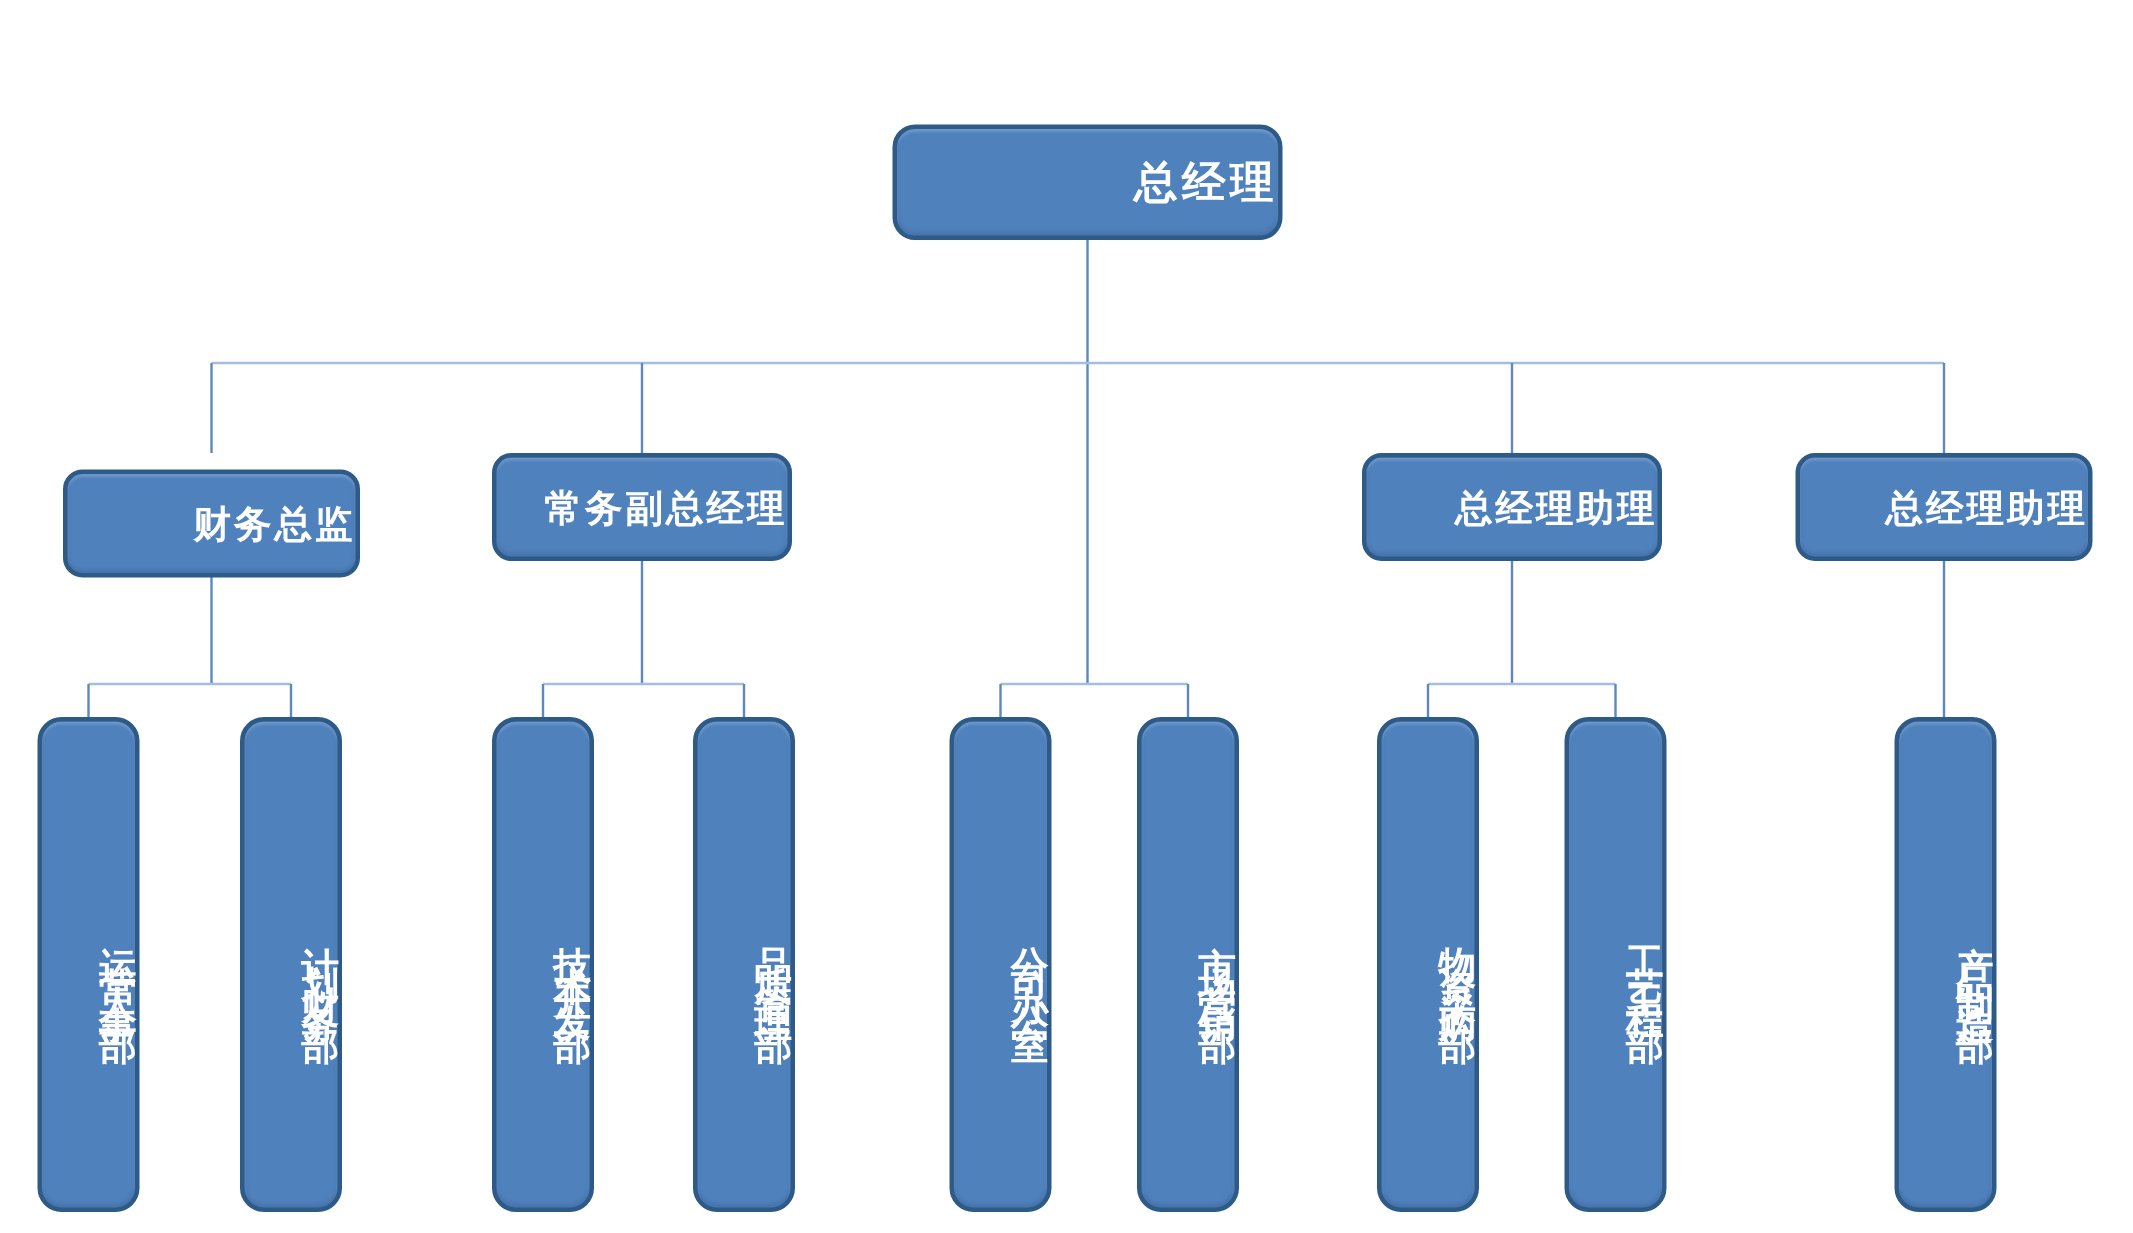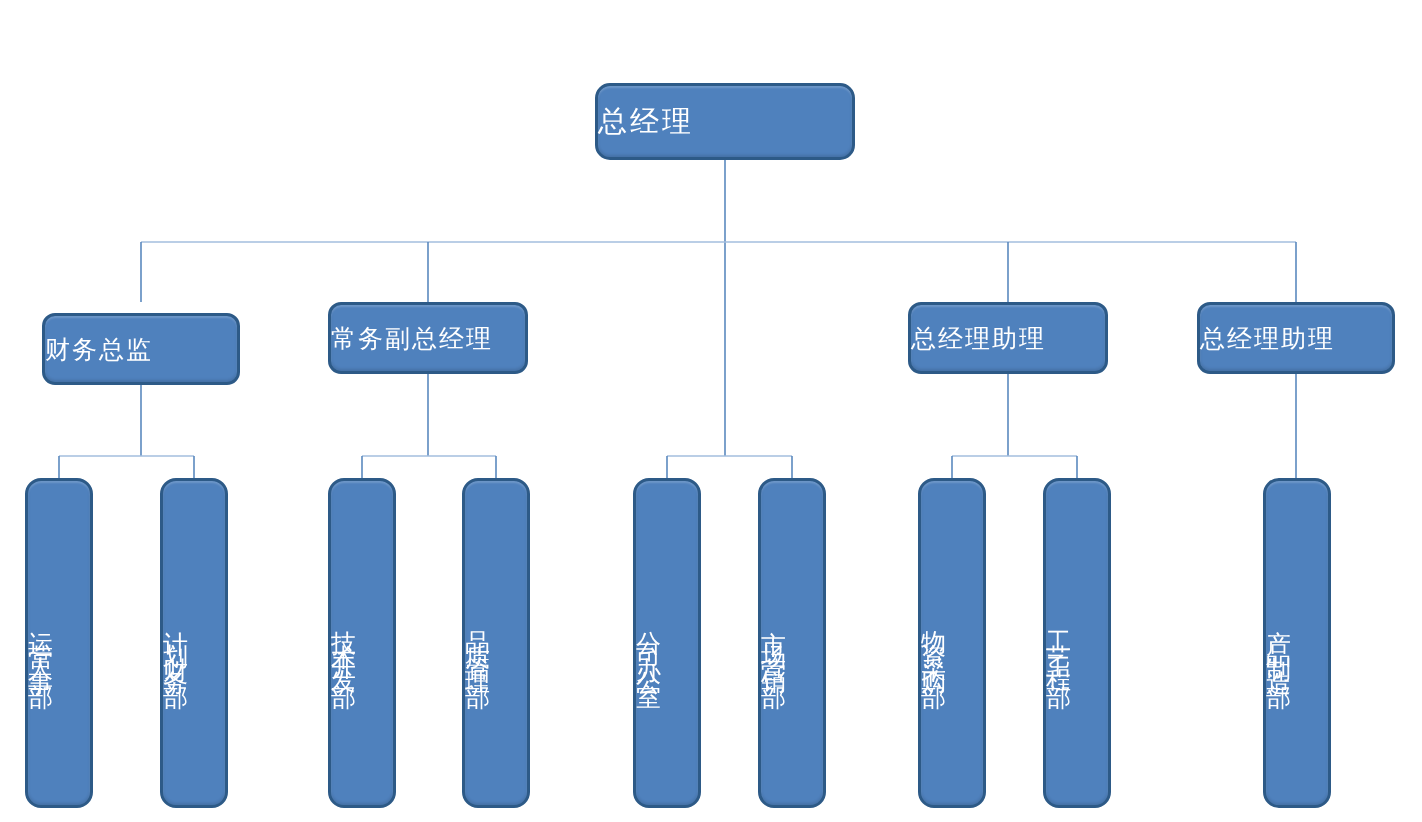--- a/index.html
+++ b/index.html
@@ -17,22 +17,22 @@
     background:var(--bg);overflow:hidden;
   }
   svg.connectors{position:absolute;left:0;top:0;width:100%;height:100%;}
   .h-line{stroke:var(--h-line);stroke-width:1.6;fill:none;}
   .v-line{stroke:var(--v-line);stroke-width:1.6;fill:none;}
   .node{
     position:absolute;
     background:var(--node-fill);
     border:3px solid var(--node-border);
     color:var(--label-color);
-    display:flex;align-items:center;justify-content:flex-start;
-    font-weight:normal;
+    display:flex;align-items:center;justify-content:flex-end;
+    font-weight:bold;
     box-shadow:inset 0 2px 2px rgba(255,255,255,0.18), inset 0 -2px 3px rgba(0,0,0,0.12);
   }
   .node-root{
     left:595px;top:83px;width:260px;height:77px;
     border-radius:15px;font-size:29px;letter-spacing:3px;
   }
   .node-l2{
     top:302px;height:72px;border-radius:13px;
     font-size:25px;letter-spacing:2px;
   }

